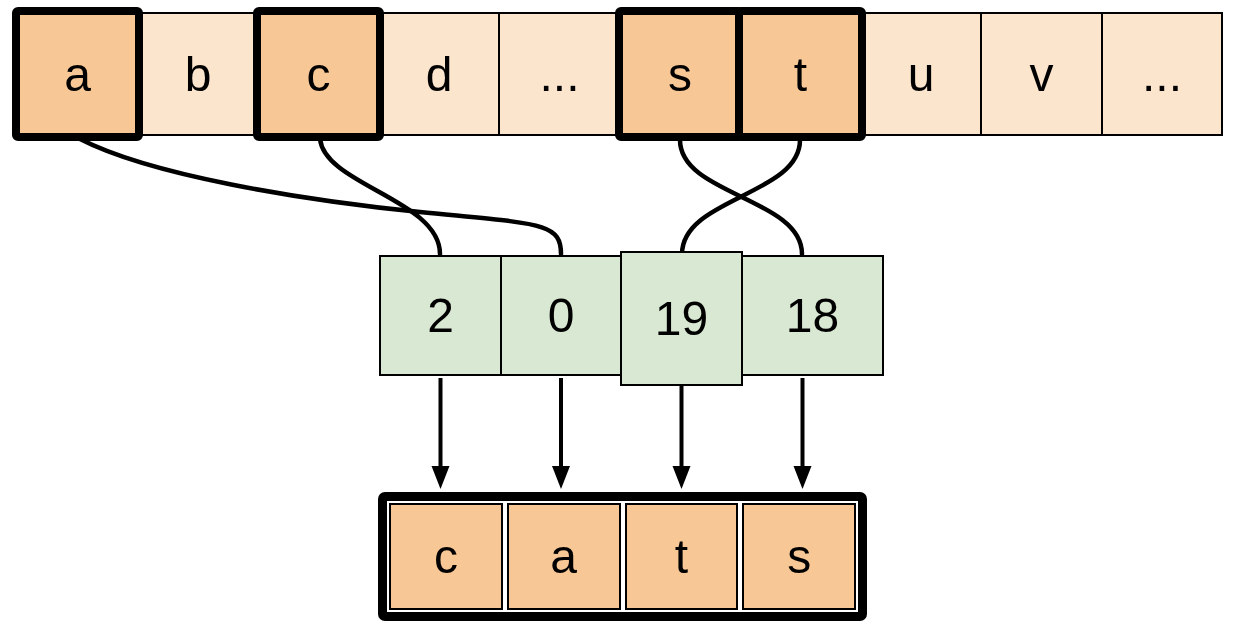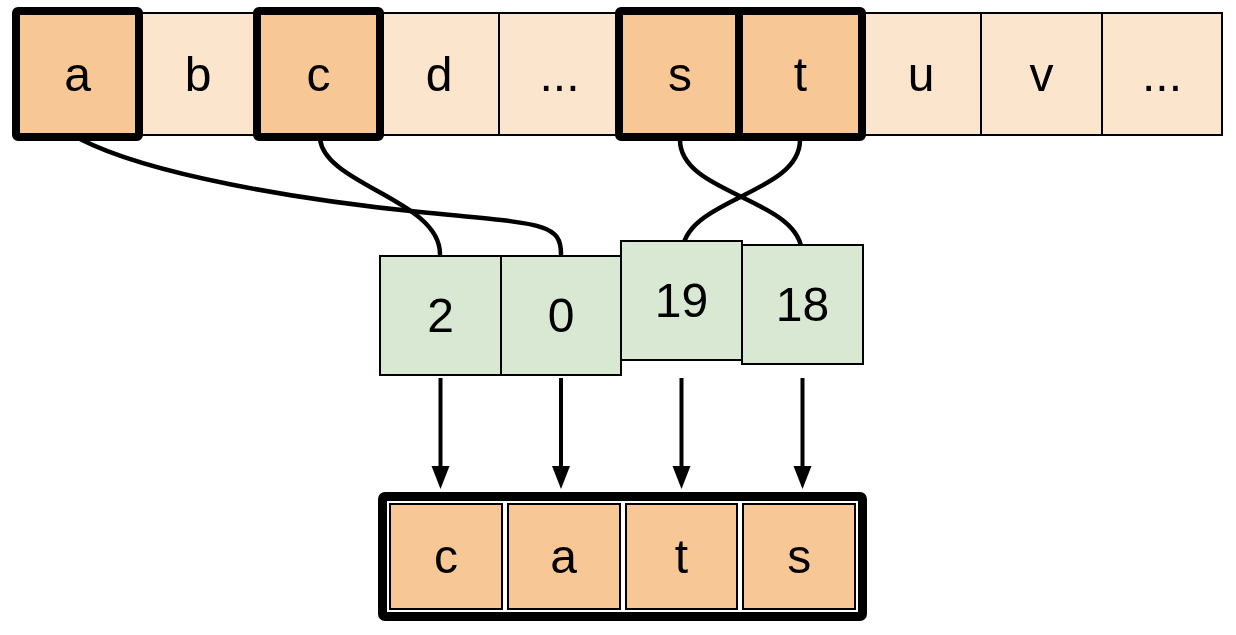--- a/index.html
+++ b/index.html
@@ -35,22 +35,22 @@
   .t4{left:498px; top:12px; width:123px;height:124px;}
   .t5{left:615px; top:7px;  width:130px;height:134px;}
   .t6{left:735px; top:7px;  width:131px;height:134px;}
   .t7{left:860px; top:12px; width:122px;height:124px;}
   .t8{left:980px; top:12px; width:123px;height:124px;}
   .t9{left:1101px;top:12px; width:122px;height:124px;}
 
   
   .g0{left:379px;top:255px;width:123px;height:121px;}
   .g1{left:500px;top:255px;width:122px;height:121px;}
-  .g2{left:620px;top:240px;width:123px;height:121px;}
-  .g3{left:741px;top:244px;width:123px;height:121px;}
+  .g2{left:620px;top:251px;width:123px;height:135px;}
+  .g3{left:741px;top:255px;width:143px;height:121px;}
 
   
   .out-row{
     position:absolute;
     left:378px;top:492px;width:489px;height:129px;
     box-sizing:border-box;
     border:9px solid #000;
     border-radius:7px;
     background:#fff;
     display:flex;

